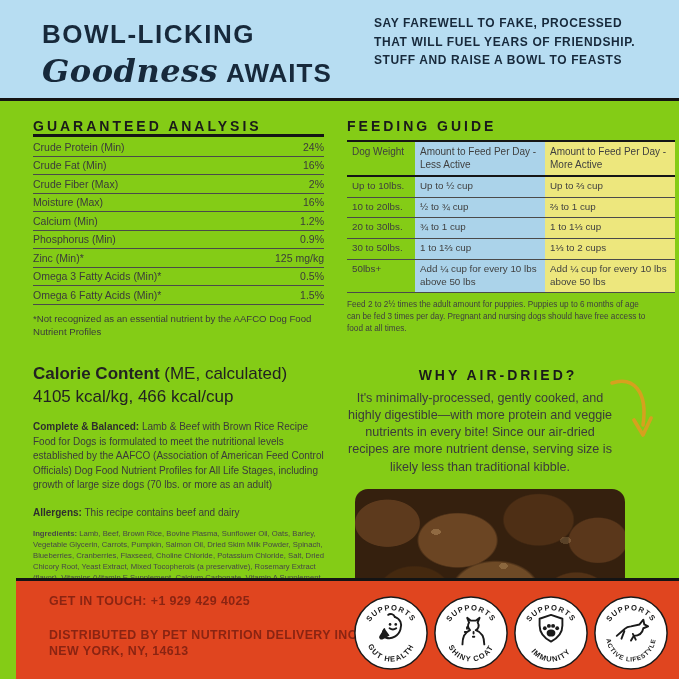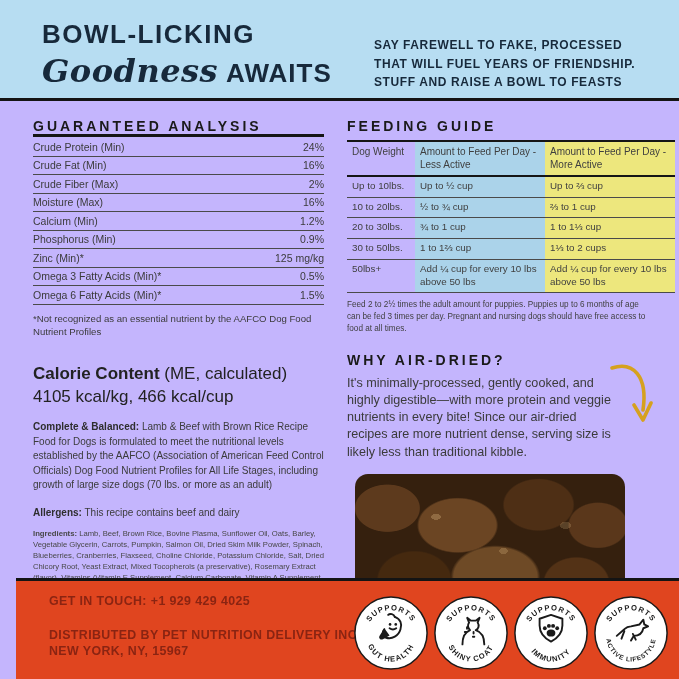--- a/index.html
+++ b/index.html
@@ -1,27 +1,27 @@
 <!DOCTYPE html>
 <html><head>
 <meta charset="utf-8">
 <style>
   html,body{margin:0;padding:0;background:#fff;}
-  .page{position:relative;width:679px;height:679px;background:#c4b5fd;overflow:hidden;
+  .page{position:relative;width:679px;height:679px;background:#84cc16;overflow:hidden;
         font-family:"Liberation Sans","DejaVu Sans",sans-serif;color:#222;}
 
   
   .banner{position:absolute;left:0;top:0;width:679px;height:101px;background:#B7DDF2;
           border-bottom:3px solid #141414;box-sizing:border-box;}
   .banner-left{position:absolute;left:42px;top:20px;color:#17293B;}
   .banner-title1{font-size:26px;font-weight:700;letter-spacing:1.5px;line-height:1.15;}
   .banner-title2{font-size:26px;font-weight:700;letter-spacing:1px;margin-top:2px;}
   .script{font-family:"DejaVu Serif","Liberation Serif",serif;font-style:italic;font-weight:700;
           font-size:32px;letter-spacing:.5px;margin-right:8px;}
-  .banner-right{position:absolute;left:374px;top:36px;color:#17293B;font-size:12px;font-weight:700;
+  .banner-right{position:absolute;left:374px;top:14px;color:#17293B;font-size:12px;font-weight:700;
                 letter-spacing:.6px;line-height:1.55;}
 
   
   .col-left{position:absolute;left:33px;top:118px;width:291px;}
   .col-right{position:absolute;left:347px;top:118px;width:302px;}
   .sec-heading{font-size:14px;font-weight:700;letter-spacing:3px;color:#1a1a1a;margin:0 0 6px 0;}
   .ga-heading{border-bottom:3px solid #151515;margin-bottom:1px;}
 
   .ga-row{display:flex;justify-content:space-between;align-items:baseline;
           border-bottom:1.6px solid #4a4a4a;padding:2.5px 0 3px;font-size:10.5px;color:#3b3b3b;}
@@ -40,21 +40,21 @@
   
   table.fg{border-collapse:collapse;width:100%;border-top:2.5px solid #151515;table-layout:fixed;}
   table.fg th,table.fg td{font-weight:400;text-align:left;font-size:9.8px;color:#3f3f3f;
         padding:3px 5px 4px;border-bottom:1.6px solid #4a4a4a;vertical-align:top;line-height:1.3;}
   table.fg th{border-bottom:2.5px solid #151515;font-size:10px;}
   .w1{width:58px;} .w2{width:120px;} .w3{width:120px;}
   .cell-blue{background:#ABD3EA;}
   .cell-yellow{background:#EDE77D;}
   .fg-foot{font-size:8.2px;color:#3f3f3f;line-height:1.45;margin-top:6px;}
 
-  .why{margin-top:17px;position:relative;}
+  .why{margin-top:32px;position:relative;text-align:center;}
   .why-text{font-size:12.6px;line-height:1.36;color:#3b3b3b;margin-top:7px;width:266px;}
   .arrow-svg{position:absolute;right:-4px;top:8px;}
 
   
   .photo{position:relative;margin:13px 0 0 8px;width:270px;height:171px;border-radius:13px;
      background:
       radial-gradient(55px 40px at 12% 20%, #5d3a1d 0 58%, rgba(0,0,0,0) 60%),
       radial-gradient(70px 48px at 38% 30%, #6b4523 0 55%, rgba(0,0,0,0) 58%),
       radial-gradient(60px 44px at 68% 18%, #4e2f15 0 57%, rgba(0,0,0,0) 60%),
       radial-gradient(52px 40px at 90% 30%, #5a371b 0 55%, rgba(0,0,0,0) 58%),
@@ -210,21 +210,21 @@
       </svg>
     </div>
 
     <div class="photo"></div>
   </div>
 
   <div class="footer">
     <div class="footer-text">
       <div>GET IN TOUCH: +1 929 429 4025</div>
       <div class="ft-gap">DISTRIBUTED BY PET NUTRITION DELIVERY INC</div>
-      <div>NEW YORK, NY, 15967</div>
+      <div>NEW YORK, NY, 14613</div>
       <div class="ft-gap">STUFF IN A DARK, COOL DRY PLACE.</div>
       <div>KEEP CLOSED AFTER OPENING</div>
     </div>
 
     <div class="badges">
 
       <svg class="badge" viewBox="0 0 80 80">
         <circle cx="40" cy="40" r="38" fill="#ffffff" stroke="#1a1a1a" stroke-width="1.6"></circle>
         <defs>
           <path id="b0t" d="M 14 42 A 26 26 0 0 1 66 42"></path>

